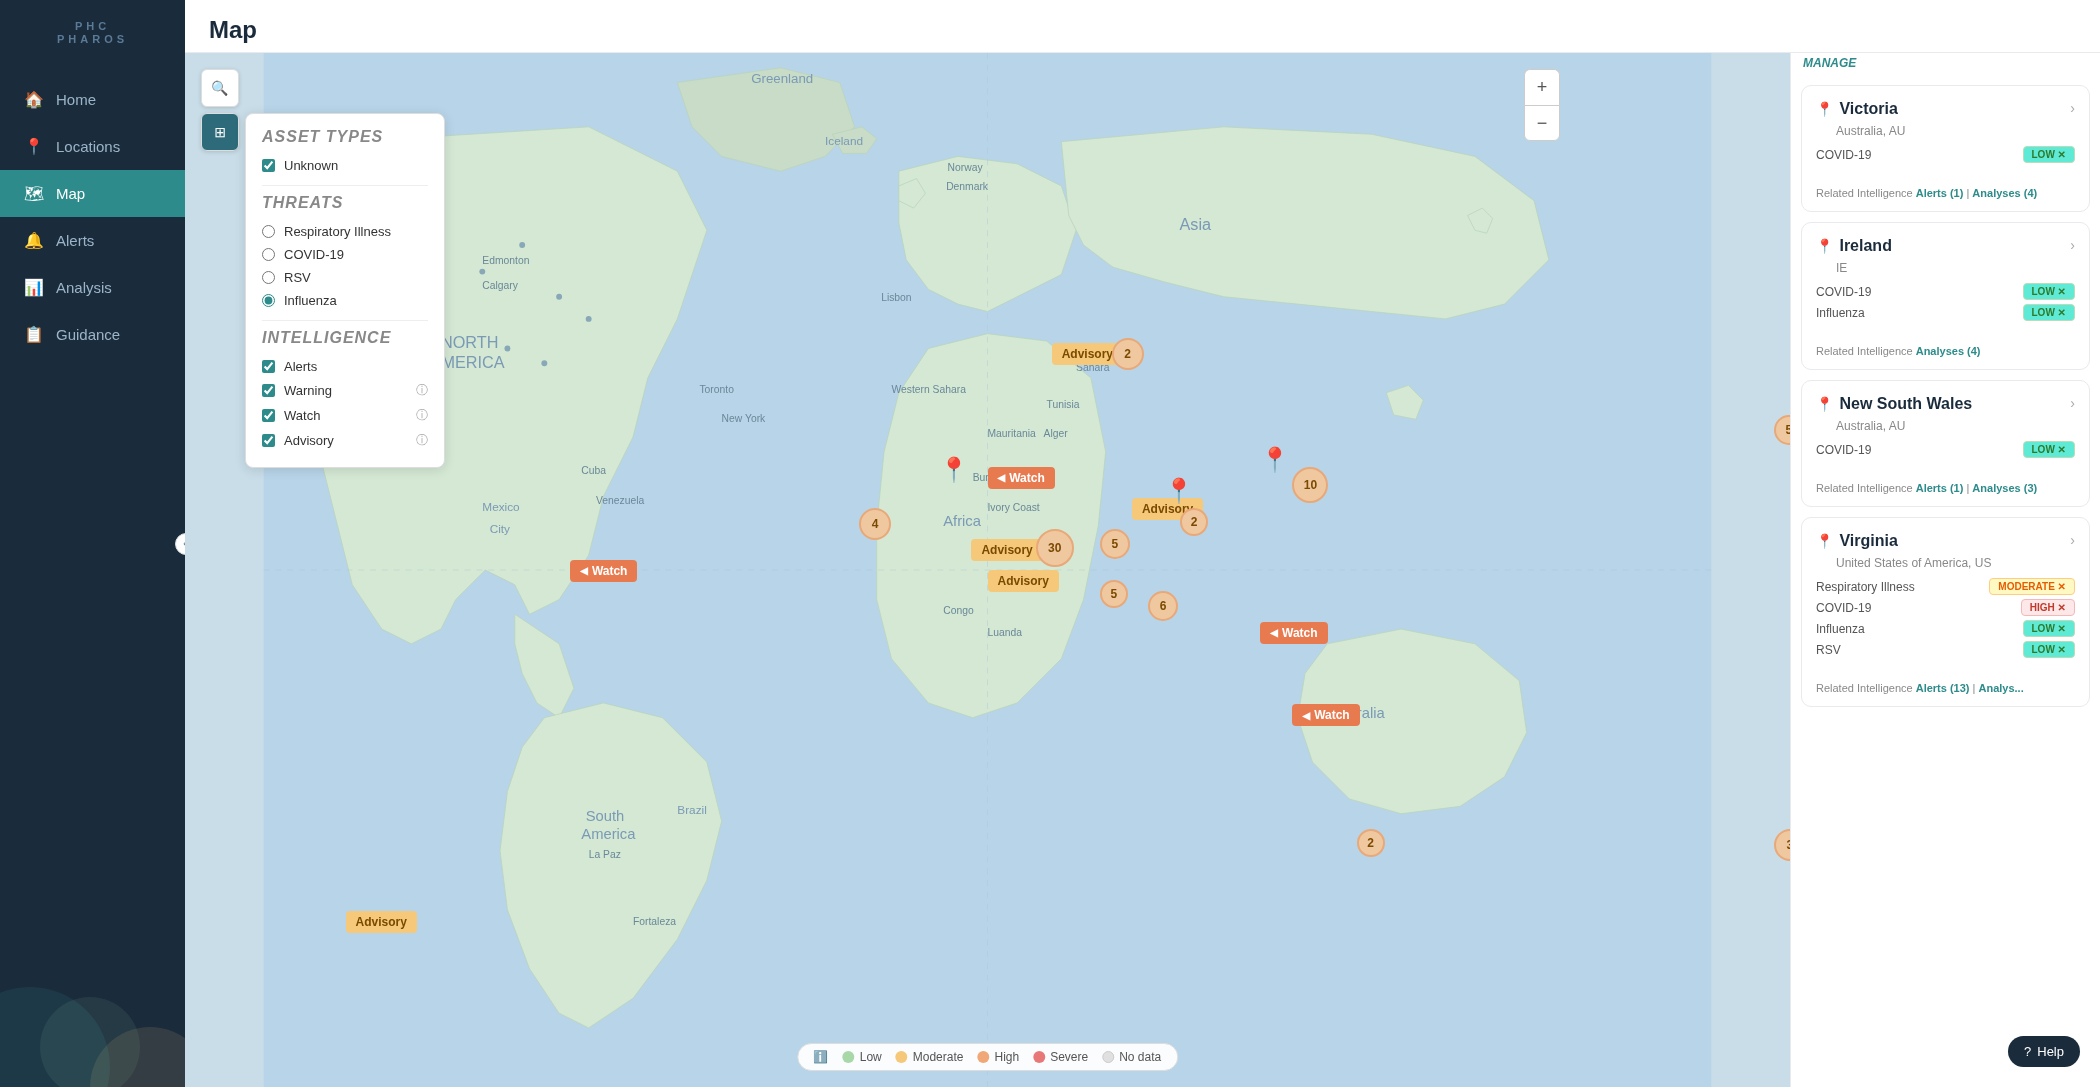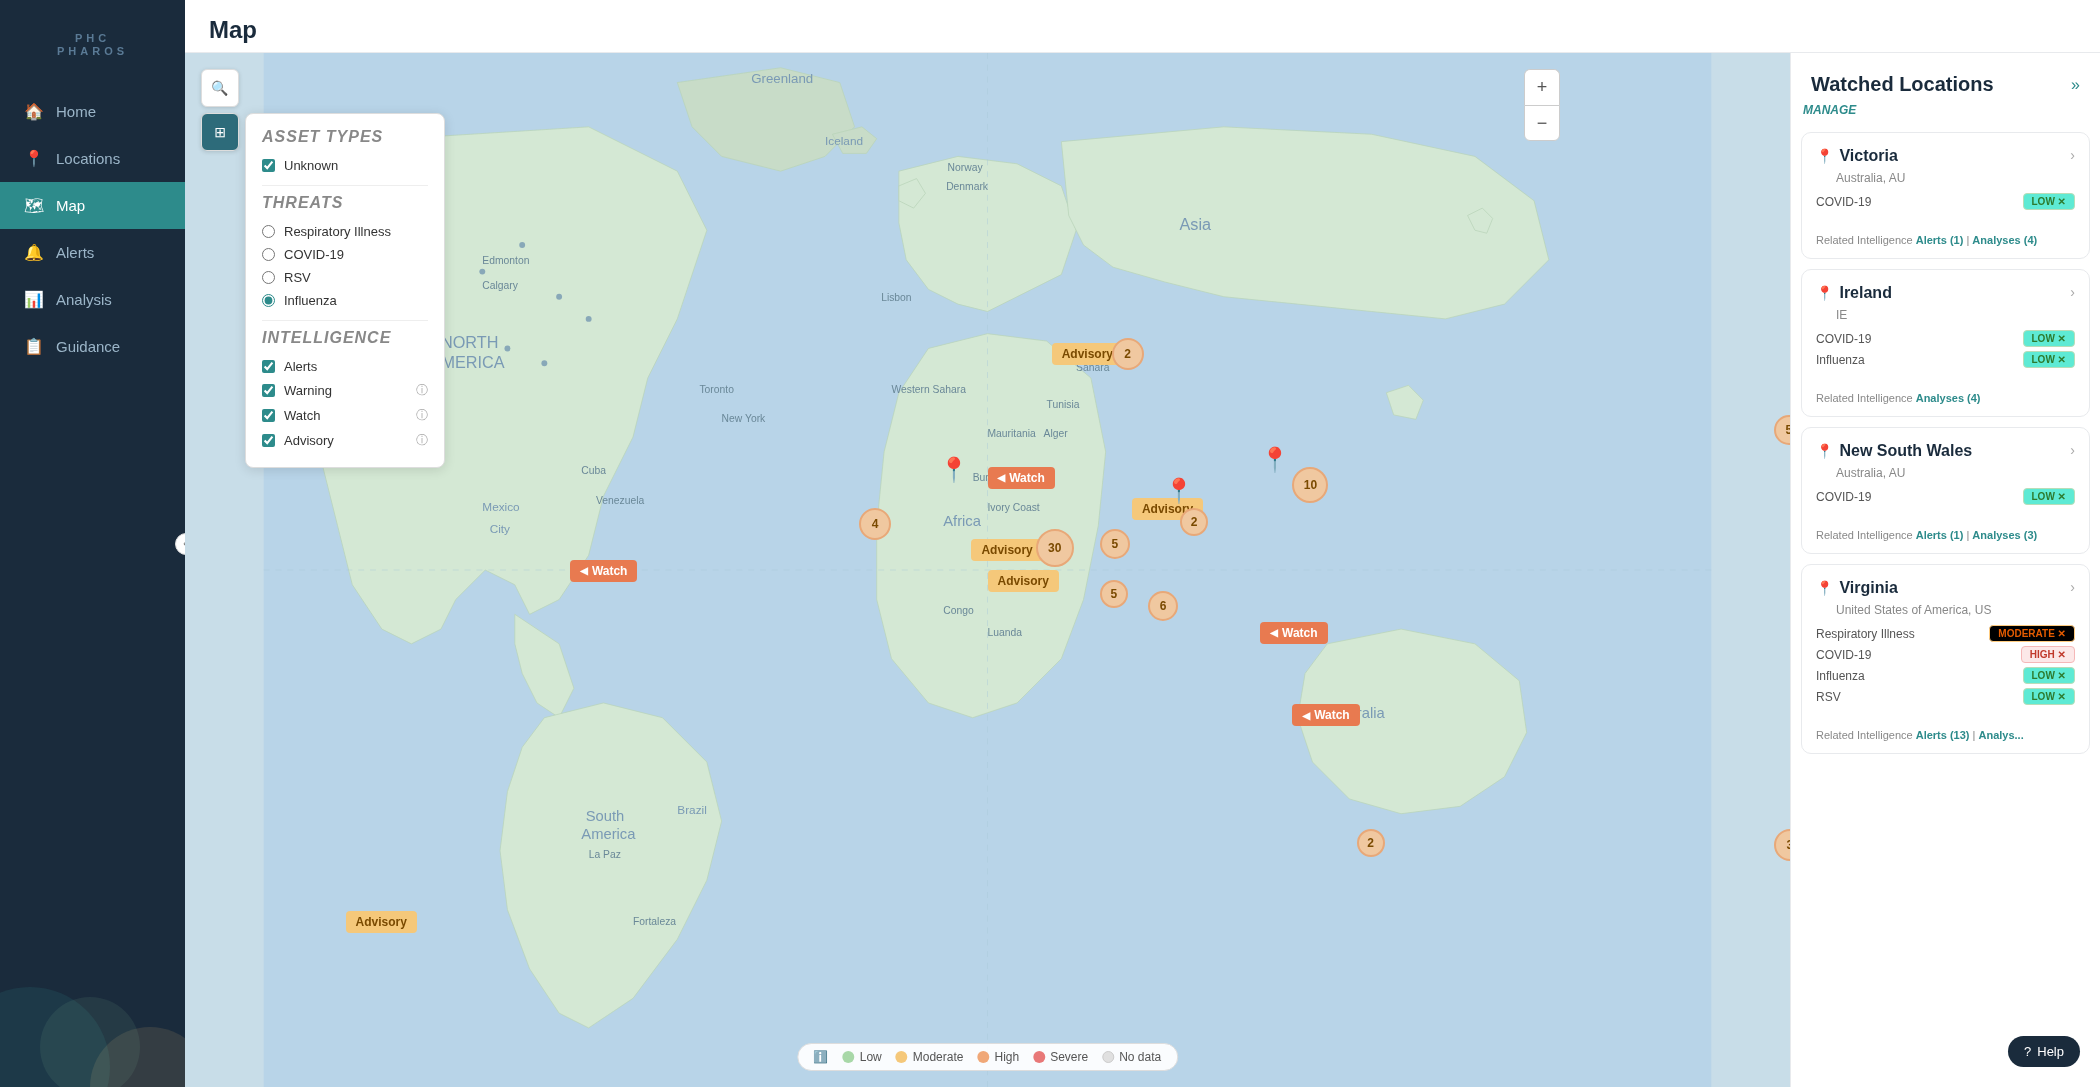--- a/index.html
+++ b/index.html
@@ -5,21 +5,21 @@
     * { box-sizing: border-box; margin: 0; padding: 0; }
     body { font-family: -apple-system, BlinkMacSystemFont, 'Segoe UI', sans-serif; display: flex; height: 100vh; overflow: hidden; background: #f0f2f5; }
 
     
     .sidebar {
       width: 185px;
       background: #1a2b3c;
       display: flex;
       flex-direction: column;
       align-items: center;
-      padding-top: 32px;
+      padding-top: 20px;
       flex-shrink: 0;
       position: relative;
       overflow: hidden;
     }
     .sidebar-logo {
       color: #7a9bb5;
       font-size: 18px;
       font-weight: bold;
       letter-spacing: 2px;
       text-align: center;
@@ -295,21 +295,21 @@
     .tag-name { font-size: 12px; color: #555; }
     .tag-badge {
       font-size: 10px;
       font-weight: 700;
       padding: 2px 8px;
       border-radius: 4px;
       display: flex; align-items: center; gap: 3px;
       cursor: pointer;
     }
     .tag-badge.low { background: #5eead4; color: #2d7a2d; border: 1px solid #b8ddb8; }
-    .tag-badge.moderate { background: #000000; color: #e65c00; border: 1px solid #ffcc80; }
+    .tag-badge.moderate { background: #fef9c3; color: #e65c00; border: 1px solid #ffcc80; }
     .tag-badge.high { background: #fce8e8; color: #c0392b; border: 1px solid #f5b8b8; }
 
     .related-intel {
       margin-top: 24px;
       font-size: 11px;
       color: #888;
     }
     .related-intel a { color: #2d8b8b; text-decoration: none; cursor: pointer; font-weight: 600; }
 
     
@@ -576,24 +576,20 @@
           <span>Severe</span>
         </div>
         <div class="legend-item">
           <div class="legend-dot" style="background:#e0e0e0; border:1px solid #ccc;"></div>
           <span>No data</span>
         </div>
       </div>
     </div>
 
     <div class="right-panel">
-      <div class="right-panel-header">
-        <span class="right-panel-title">Watched Locations</span>
-        <span class="panel-expand-btn">»</span>
-      </div>
       <div class="right-panel-manage">
         <span class="manage-link">MANAGE</span>
       </div>
 
       <div class="watched-locations-list">
 
         <div class="location-card">
           <div class="location-card-header">
             <div class="location-name-row">
               <span class="location-pin-icon">📍</span>

